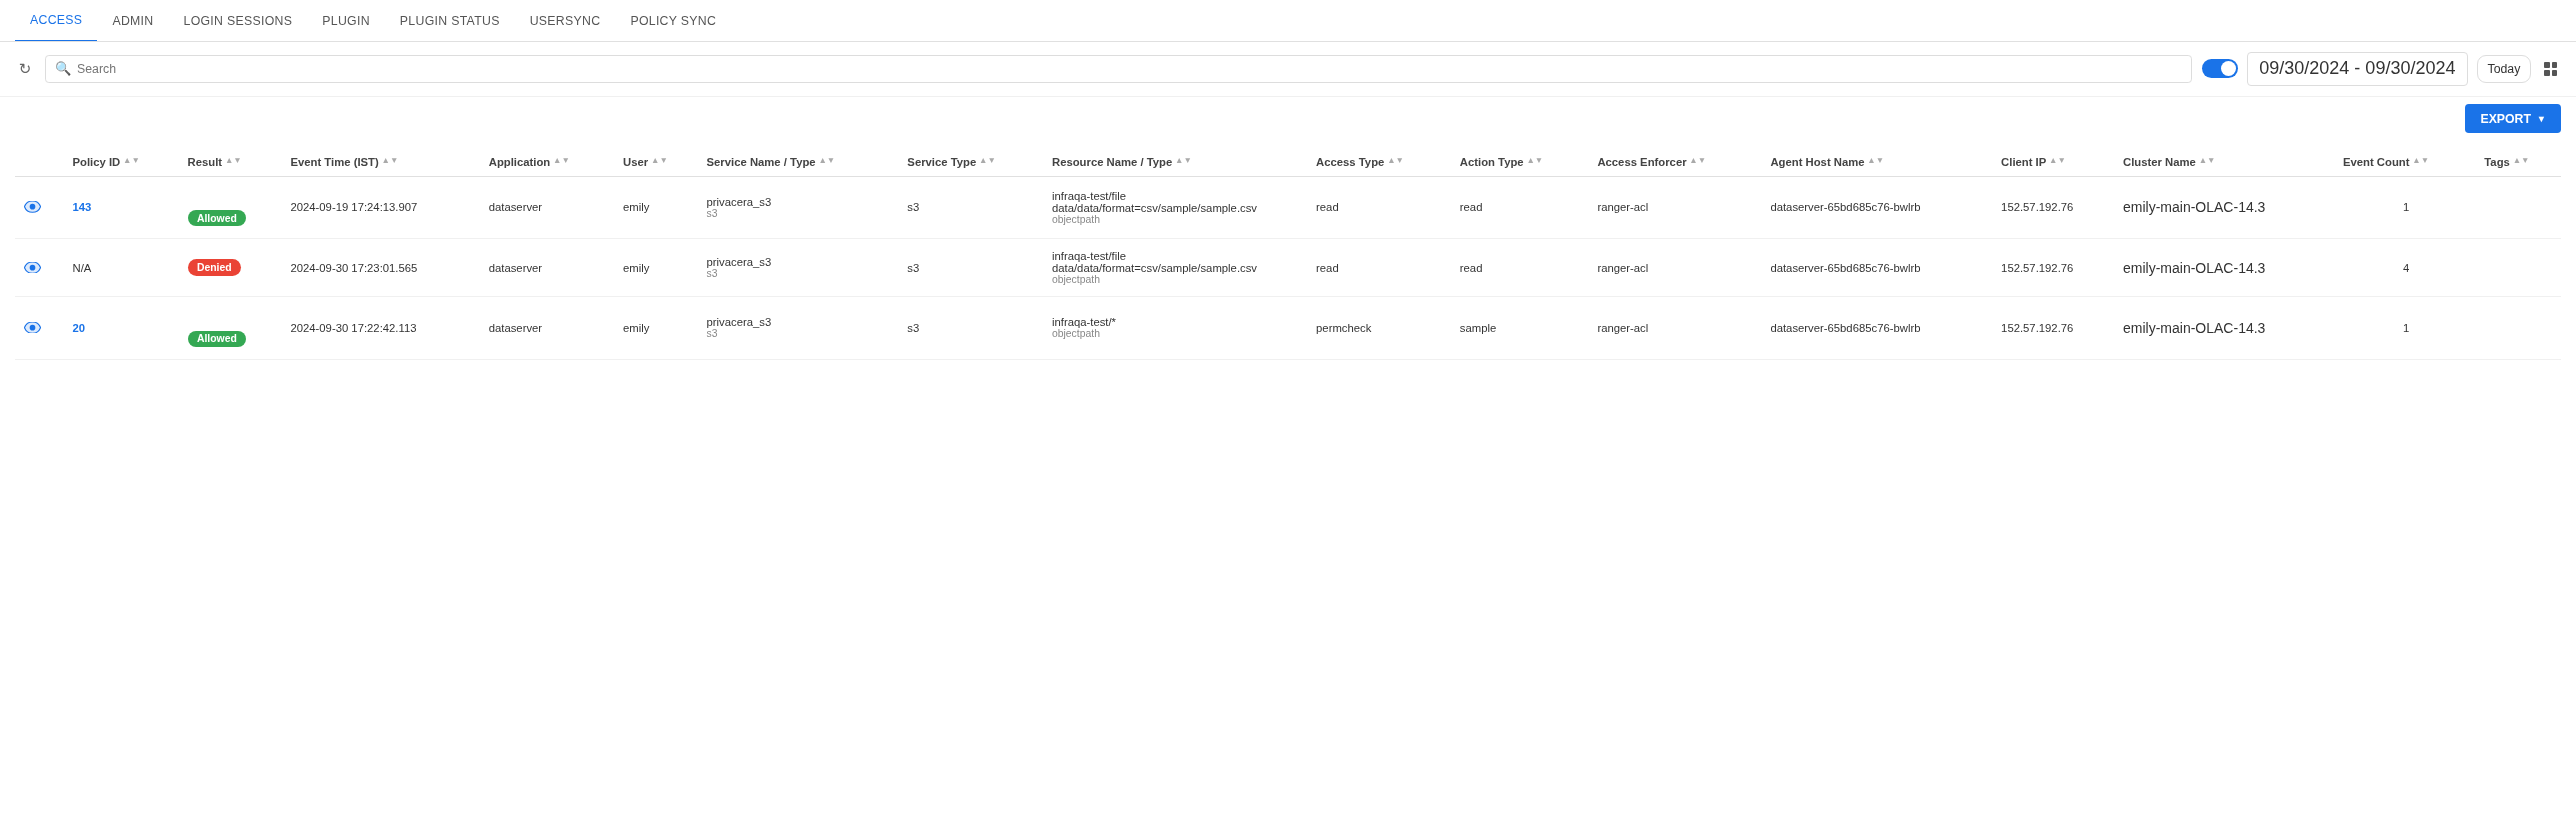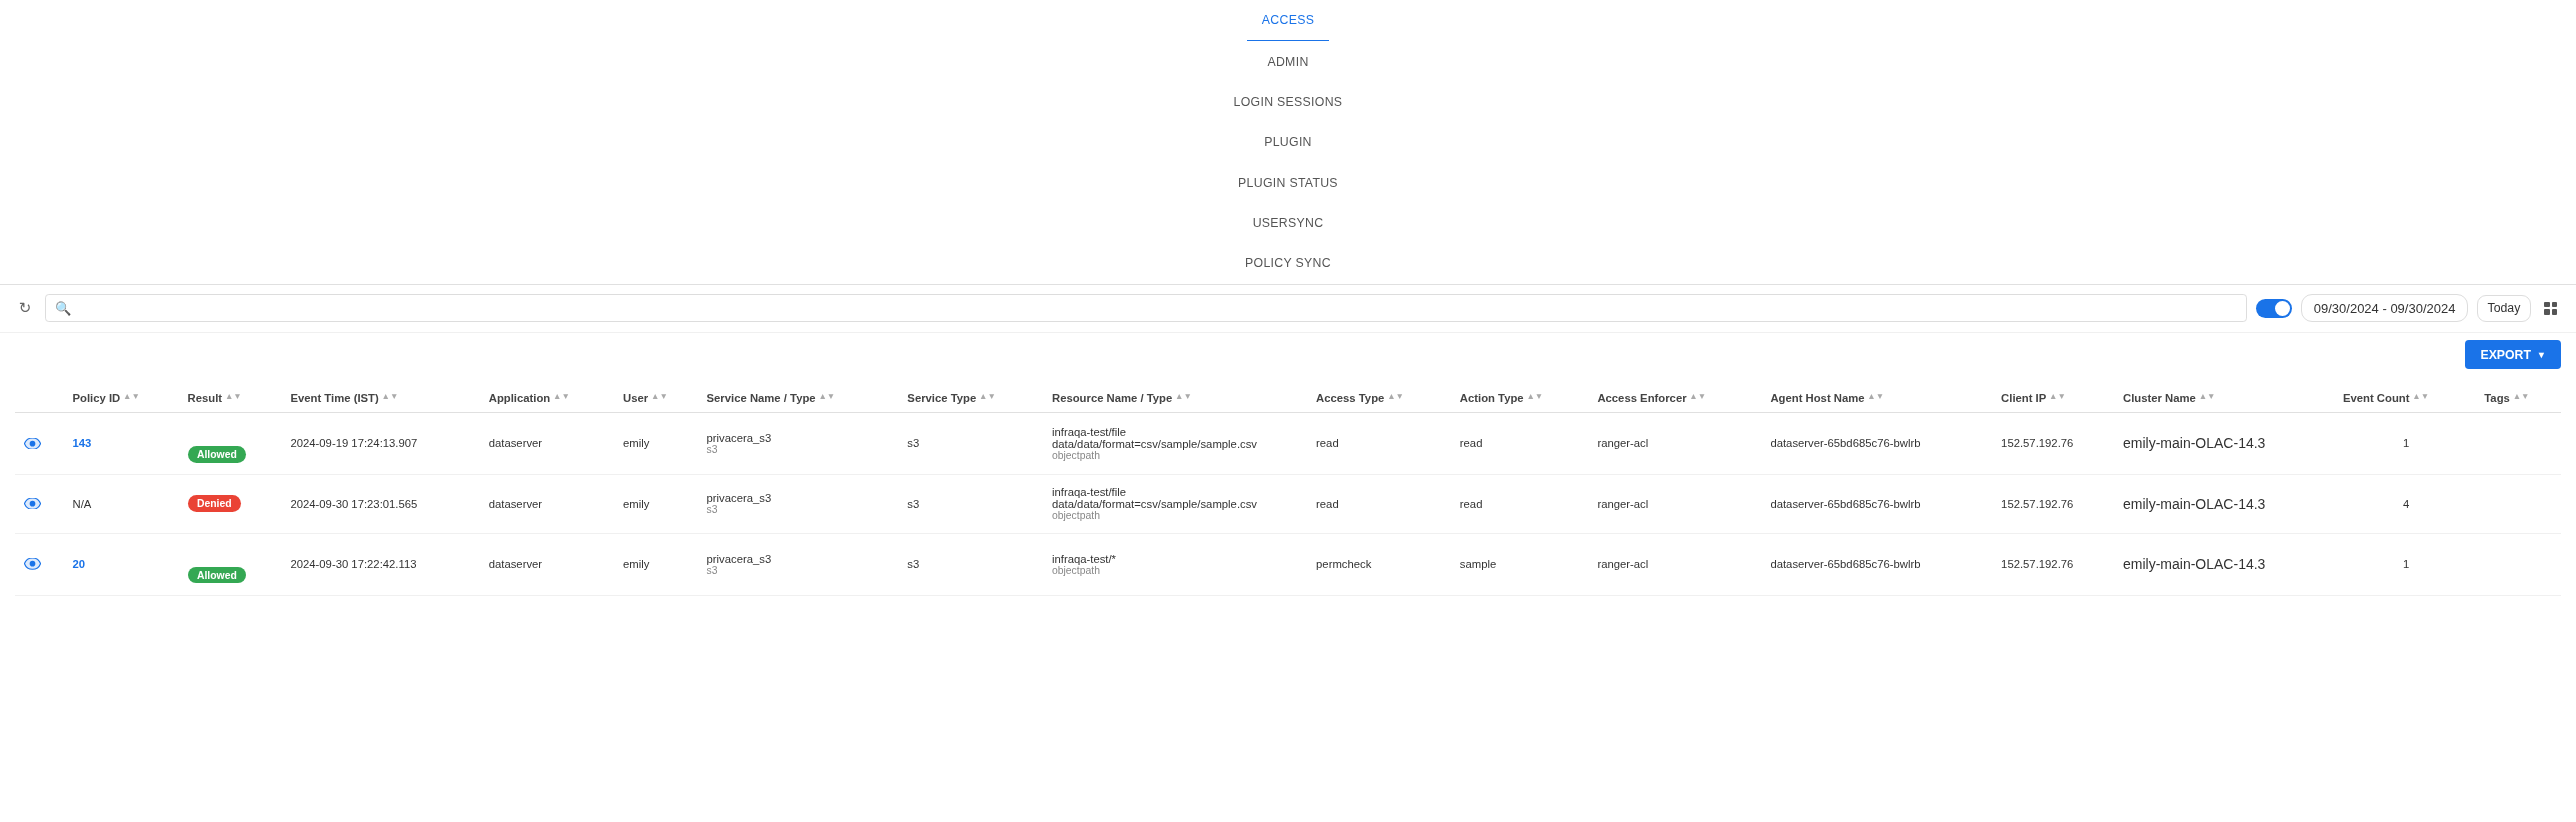--- a/index.html
+++ b/index.html
@@ -1,34 +1,34 @@
 <!DOCTYPE html>
 <html style="font-size:15px"><head>
   <meta charset="utf-8">
   <style>
     * { box-sizing: border-box; margin: 0; padding: 0; }
     body { font-family: -apple-system, BlinkMacSystemFont, 'Segoe UI', Arial, sans-serif; font-size: 12.3px; background: #fff; color: #333; }
 
     
-    .top-nav { display: flex; align-items: center; border-bottom: 0.9px solid #e0e0e0; padding: 0 15px; flex-direction: column; }
+    .top-nav { display: flex; align-items: center; border-bottom: 0.9px solid #e0e0e0; padding: 0 15px; }
     .nav-item { padding: 13.2px 15px; font-size: 12.3px; font-weight: 500; cursor: pointer; color: #555; text-transform: uppercase; letter-spacing: 0.3px; position: relative; }
     .nav-item.active { color: #1a73e8; border-bottom: 1.9px solid #1a73e8; }
 
     
     .toolbar { display: flex; align-items: center; padding: 9.4px 15px; gap: 9.4px; border-bottom: 0.9px solid #f0f0f0; }
     .refresh-btn { background: none; border: none; cursor: pointer; color: #666; font-size: 15px; padding: 3.8px; display: flex; align-items: center; }
     .search-box { flex: 1; display: flex; align-items: center; border: 0.9px solid #ddd; border-radius: 3.8px; padding: 5.7px 9.4px; background: #fff; gap: 5.7px; }
     .search-box input { border: none; outline: none; font-size: 12.3px; width: 100%; }
     .search-icon-char { color: #999; font-size: 13.2px; }
 
     .toggle-container { display: flex; align-items: center; gap: 5.7px; }
     .toggle { width: 36px; height: 19px; background: #1a73e8; border-radius: 9.4px; position: relative; cursor: pointer; }
     .toggle::after { content: ''; position: absolute; width: 15px; height: 15px; background: #fff; border-radius: 50%; top: 1.9px; right: 1.9px; }
 
-    .date-range { border: 0.9px solid #ddd; border-radius: 11px; padding: 5.7px 11.3px; font-size: 13px; color: #333; cursor: pointer; white-space: nowrap; }
+    .date-range { border: 0.9px solid #ddd; border-radius: 4px; padding: 5.7px 11.3px; font-size: 18px; color: #333; cursor: pointer; white-space: nowrap; }
     .today-btn { border: 0.9px solid #ddd; border-radius: 9px; padding: 5.7px 9.4px; font-size: 12.3px; color: #333; cursor: pointer; background: #fff; }
     .grid-icon { display: flex; align-items: center; gap: 1.9px; cursor: pointer; padding: 3.8px; }
     .grid-icon span { display: grid; grid-template-columns: repeat(2,5.7px); grid-template-rows: repeat(2,5.7px); gap: 1.9px; }
     .grid-dot { width: 5.7px; height: 5.7px; background: #555; border-radius: 0.9px; }
 
     
     .export-section { display: flex; justify-content: flex-end; padding: 7.5px 15px; margin-left: 24px; }
     .export-btn { background: #1a73e8; color: #fff; border: none; border-radius: 3.8px; padding: 7.5px 15px; font-size: 12.3px; font-weight: 600; cursor: pointer; display: flex; align-items: center; gap: 5.7px; }
     .export-btn .arrow { font-size: 9.4px; }
 
@@ -66,20 +66,21 @@
   <div class="nav-item">PLUGIN</div>
   <div class="nav-item">PLUGIN STATUS</div>
   <div class="nav-item">USERSYNC</div>
   <div class="nav-item">POLICY SYNC</div>
 </nav>
 
 <div class="toolbar">
   <button class="refresh-btn" title="Refresh">↻</button>
   <div class="search-box">
     <span class="search-icon-char">🔍</span>
+    <input type="text" placeholder="Search" style="">
   </div>
   <div class="toggle-container">
     <div class="toggle"></div>
   </div>
   <div class="date-range">09/30/2024 - 09/30/2024</div>
   <button class="today-btn">Today</button>
   <div class="grid-icon">
     <span>
       <div class="grid-dot"></div>
         <div class="grid-dot"></div>

